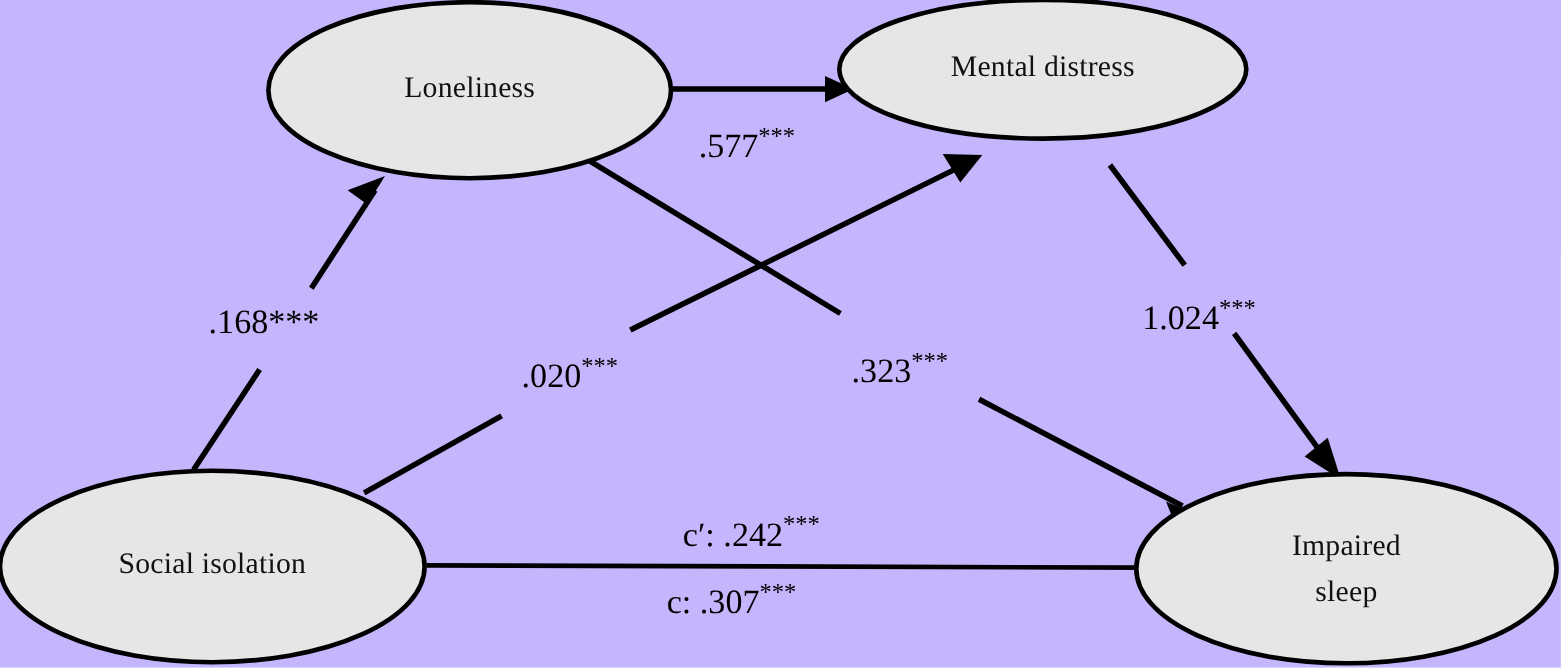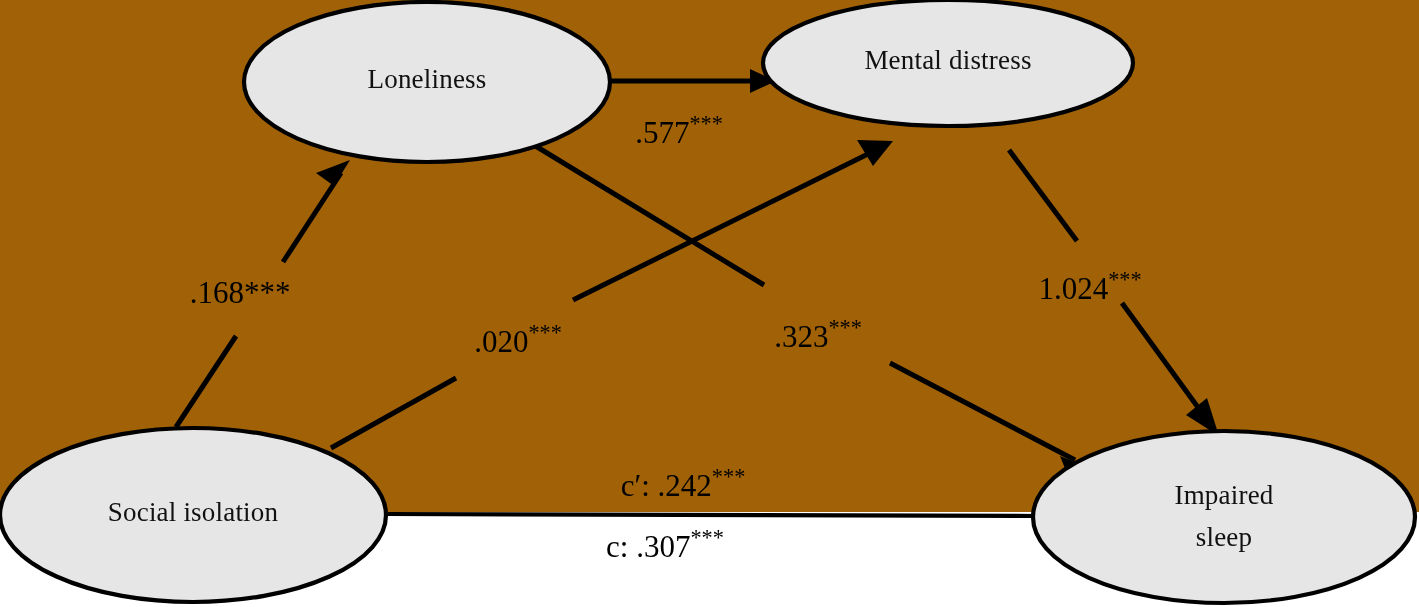--- a/index.html
+++ b/index.html
@@ -9,22 +9,22 @@
   }
   body {
     width: 1419px;
     height: 607px;
     font-family: "Liberation Serif", "DejaVu Serif", serif;
     overflow: hidden;
   }
   #diagram-root {
     position: relative;
     width: 1419px;
-    height: 512px;
-    background: #a16207;
+    height: 607px;
+    background: #c4b5fd;
   }
   svg#path-diagram {
     display: block;
     width: 1419px;
     height: 607px;
   }
   .node-ellipse {
     stroke: #000000;
     stroke-width: 4.2;
   }

